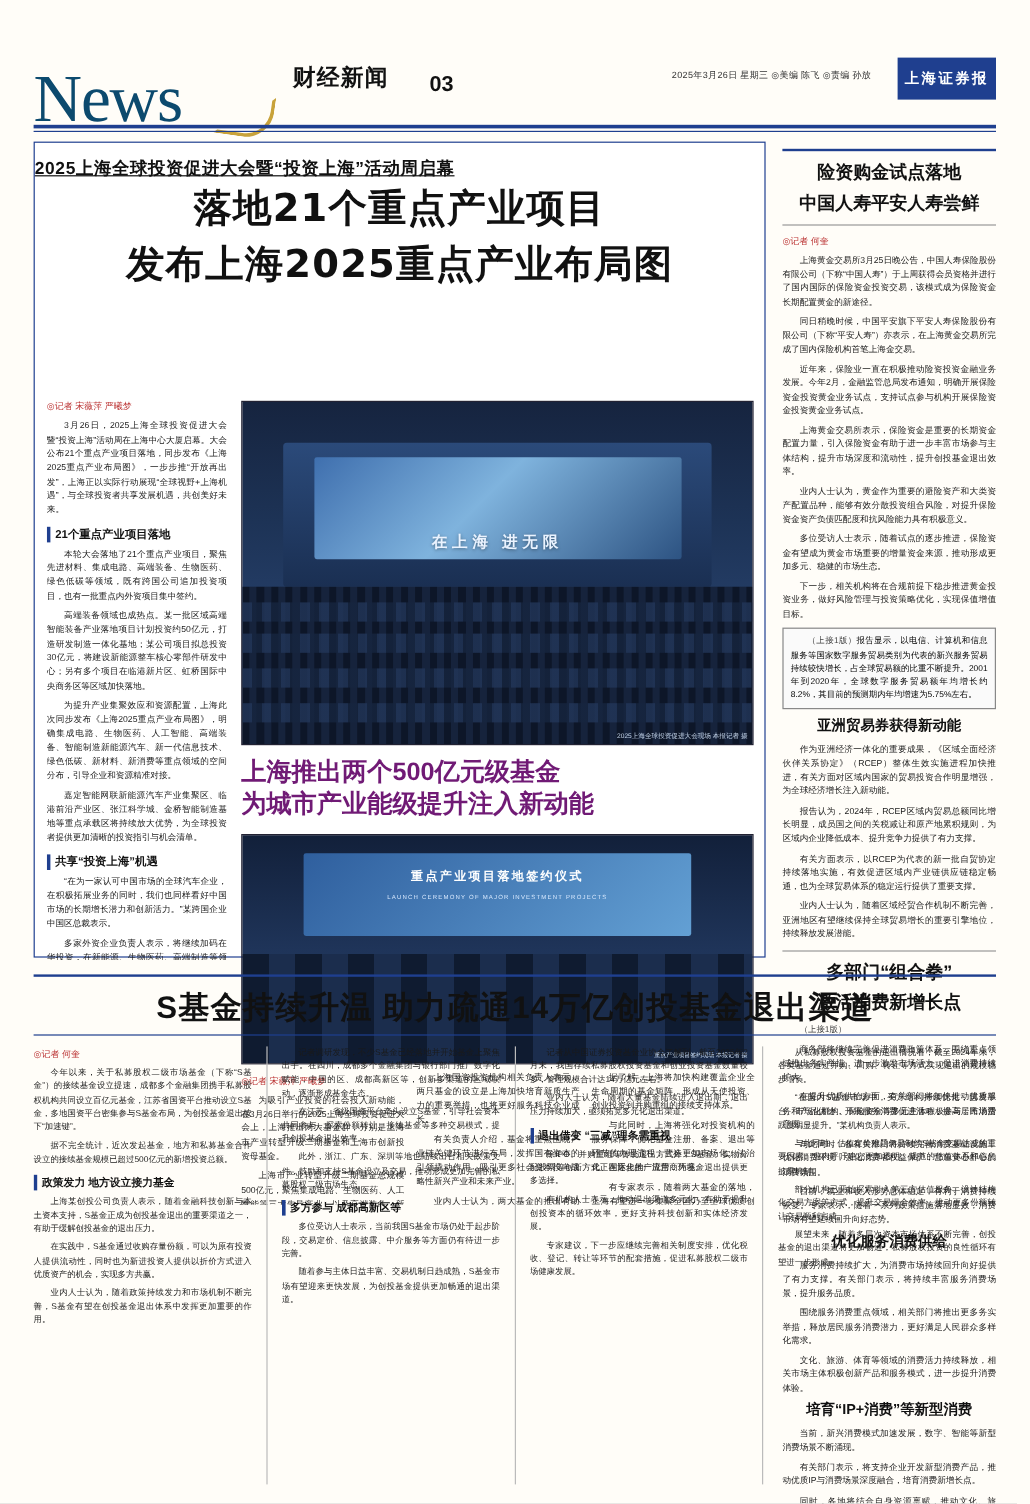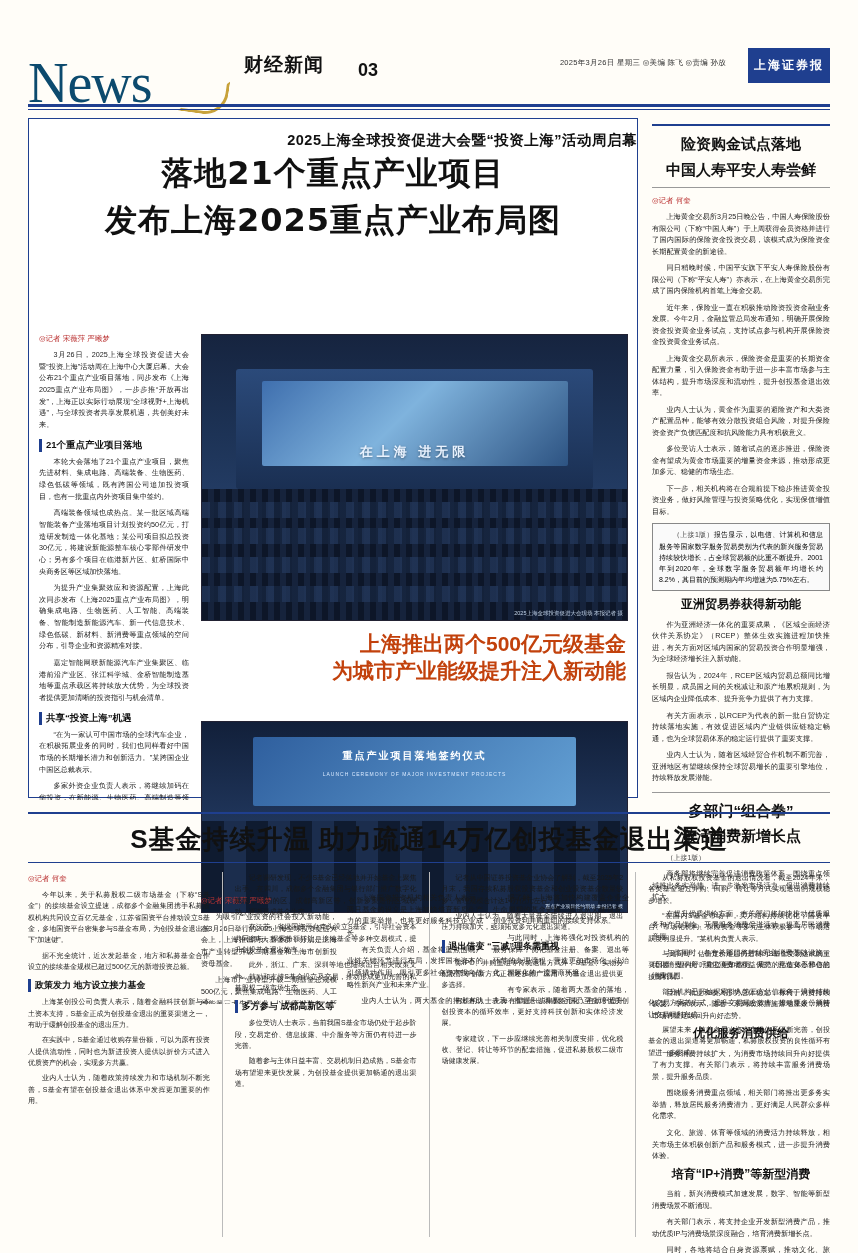--- a/index.html
+++ b/index.html
@@ -37,22 +37,23 @@
 
   
   .lead-box{
     position:absolute;left:28px;top:118px;width:610px;height:680px;
     border:1px solid #1f3f8f;box-sizing:border-box;background:#fff;
   }
   .right-col{
     position:absolute;left:652px;top:118px;width:178px;height:680px;
   }
   .kicker{
-    text-align:right;font-size:14.5px;font-weight:bold;color:#111;margin:12px 0 4px;
+    text-align:left;font-size:14.5px;font-weight:bold;color:#111;margin:12px 0 4px;
     letter-spacing:0.5px;
+    text-decoration:underline;
   }
   .headline{
     text-align:center;font-size:32px;font-weight:bold;color:#111;line-height:1.22;
     letter-spacing:1px;margin:2px 8px 8px;font-family:"DejaVu Sans",sans-serif;
   }
   .byline{font-size:7.5px;color:#b33;margin:4px 0 5px;}
 
   
   .lead-body{position:absolute;left:0;top:211px;width:610px;height:485px;}
   .lead-textcol{position:absolute;left:10px;top:0;width:150px;height:470px;overflow:hidden;}
@@ -88,26 +89,26 @@
   }
   .photo .crowd-row{
     position:absolute;left:0;right:0;height:12%;
     background:repeating-linear-gradient(90deg,#223659 0 8px,#16253f 8px 16px);
     opacity:.8;
   }
   .photo .caption{
     position:absolute;right:4px;bottom:3px;font-size:5.5px;color:#cfe0f5;opacity:.9;
   }
   .photo2-title{
-    position:absolute;left:172px;top:300px;width:425px;text-align:right;
-    font-size:21px;font-weight:bold;line-height:1.3;color:#c2410c;
+    position:absolute;left:172px;top:300px;width:425px;text-align:left;
+    font-size:21px;font-weight:bold;line-height:1.3;color:#701a75;
   }
   .photo2{
     position:absolute;left:172px;top:365px;width:425px;height:190px;
-    background:linear-gradient(180deg,#12203a,#20365c 55%,#0e1a30);overflow:hidden;border:1px solid #223;margin-top:26px;
+    background:linear-gradient(180deg,#12203a,#20365c 55%,#0e1a30);overflow:hidden;border:1px solid #223;
   }
   .photo2 .banner{
     position:absolute;left:12%;top:8%;width:76%;height:36%;
     background:linear-gradient(135deg,#2f5f9e,#63a0d4);border-radius:2px;
   }
   .photo2 .banner-t{
     position:absolute;left:0;right:0;top:14%;text-align:center;color:#fff;font-size:10px;
     font-weight:bold;letter-spacing:2px;
   }
   .photo2 .banner-s{

